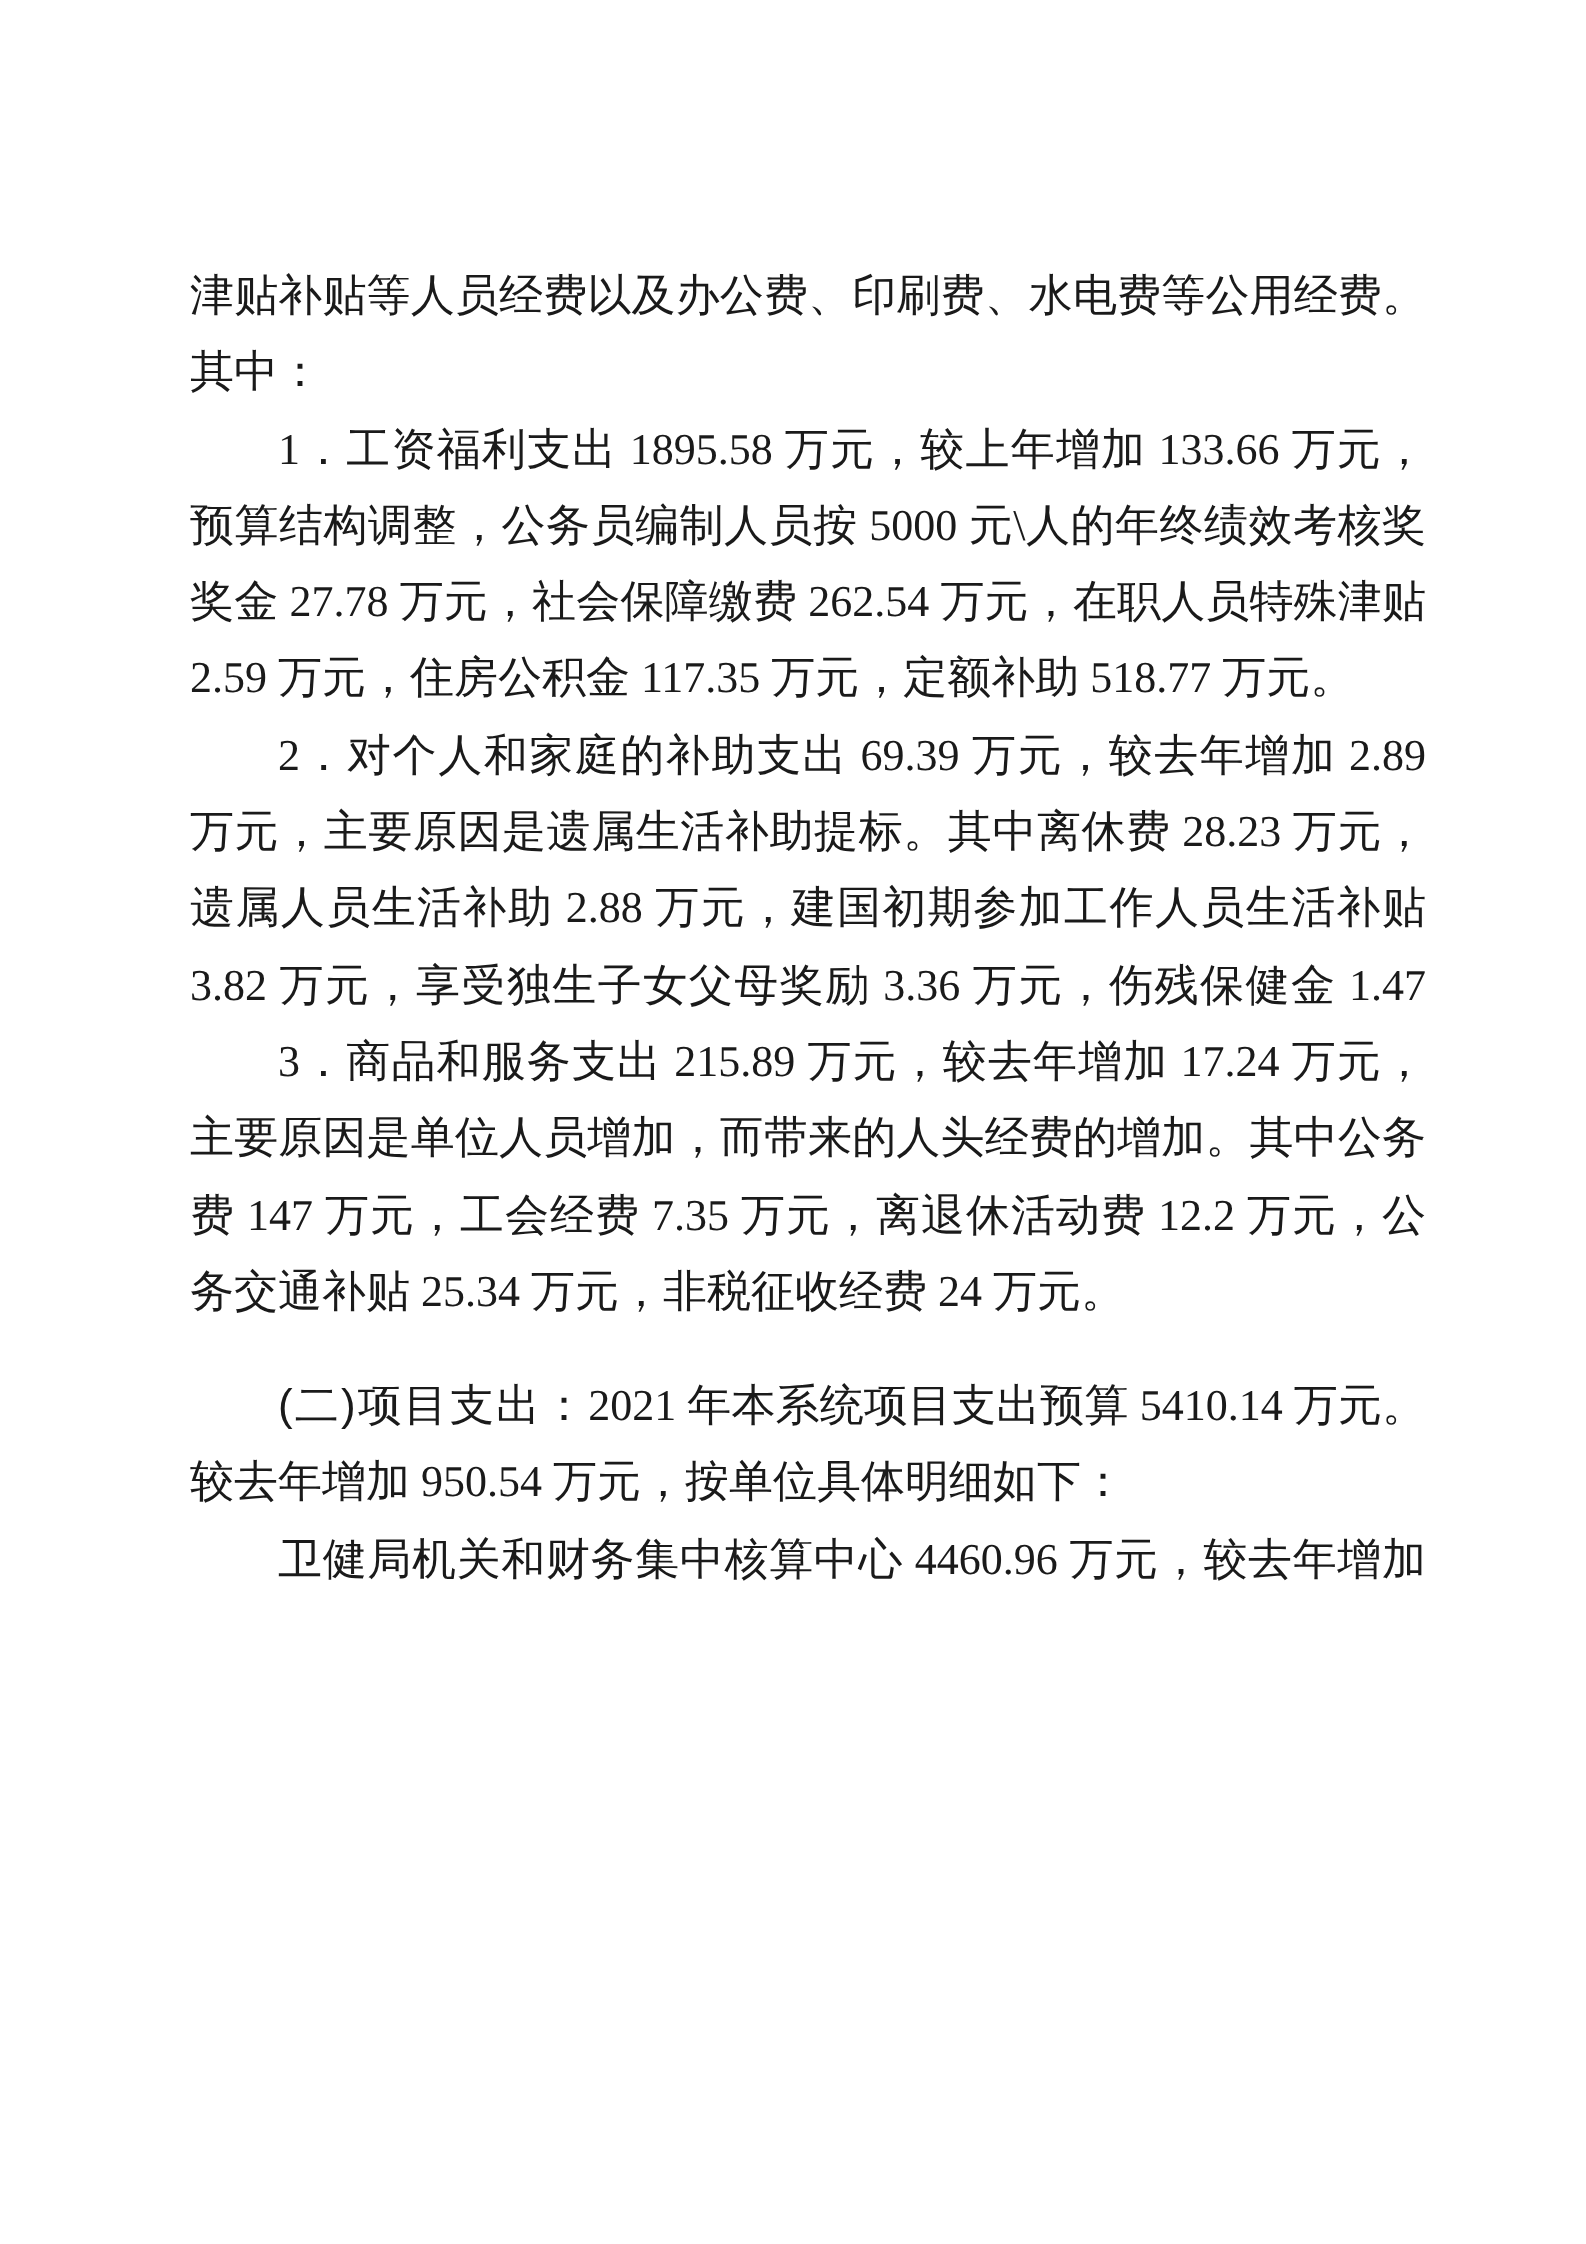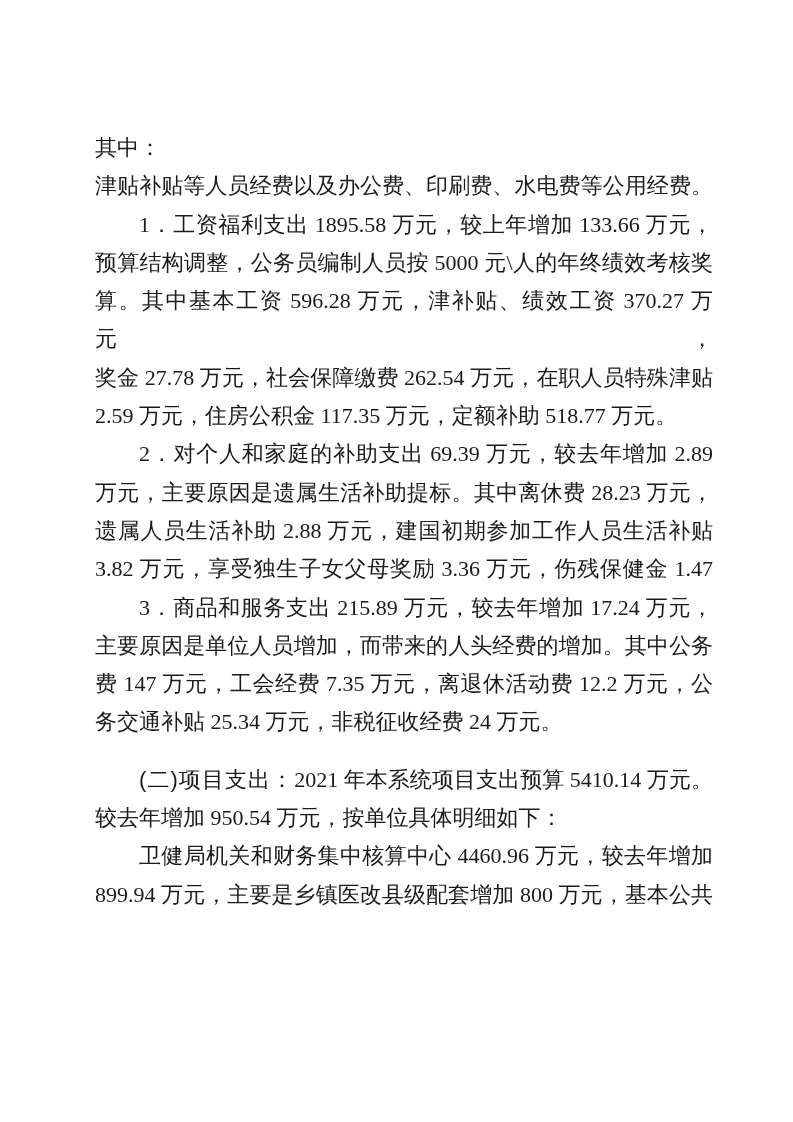--- a/index.html
+++ b/index.html
@@ -47,33 +47,31 @@
     font-family: "Liberation Sans", "DejaVu Sans", sans-serif;
     font-weight: normal;
     letter-spacing: 1px;
   }
 </style>
 </head>
 <body>
 
 <div class="page">
   <div class="content">
+      <div class="line stretch">津贴补贴等人员经费以及办公费、印刷费、水电费等公用经费。</div>
       <div class="line">其中：</div>
-      <div class="line stretch">津贴补贴等人员经费以及办公费、印刷费、水电费等公用经费。</div>
       <div class="line stretch indent">1．工资福利支出 1895.58 万元，较上年增加 133.66 万元，</div>
       <div class="line stretch">预算结构调整，公务员编制人员按 5000 元\人的年终绩效考核奖</div>
-      <div class="line stretch">算。其中基本工资 596.28 万元，津补贴、绩效工资 370.27 万元，</div>
       <div class="line stretch">奖金 27.78 万元，社会保障缴费 262.54 万元，在职人员特殊津贴</div>
       <div class="line">2.59 万元，住房公积金 117.35 万元，定额补助 518.77 万元。</div>
       <div class="line stretch indent">2．对个人和家庭的补助支出 69.39 万元，较去年增加 2.89</div>
       <div class="line stretch">万元，主要原因是遗属生活补助提标。其中离休费 28.23 万元，</div>
       <div class="line stretch">遗属人员生活补助 2.88 万元，建国初期参加工作人员生活补贴</div>
       <div class="line stretch">3.82 万元，享受独生子女父母奖励 3.36 万元，伤残保健金 1.47</div>
       <div class="line stretch indent">3．商品和服务支出 215.89 万元，较去年增加 17.24 万元，</div>
       <div class="line stretch">主要原因是单位人员增加，而带来的人头经费的增加。其中公务</div>
       <div class="line stretch">费 147 万元，工会经费 7.35 万元，离退休活动费 12.2 万元，公</div>
       <div class="line">务交通补贴 25.34 万元，非税征收经费 24 万元。</div>
       <div class="line stretch indent space-before"><span class="hei">(二)项目支出：</span>2021 年本系统项目支出预算 5410.14 万元。</div>
       <div class="line">较去年增加 950.54 万元，按单位具体明细如下：</div>
       <div class="line stretch indent">卫健局机关和财务集中核算中心 4460.96 万元，较去年增加</div>
-      <div class="line stretch">899.94 万元，主要是乡镇医改县级配套增加 800 万元，基本公共</div>
     </div>
 </div>
 
 </body></html>

